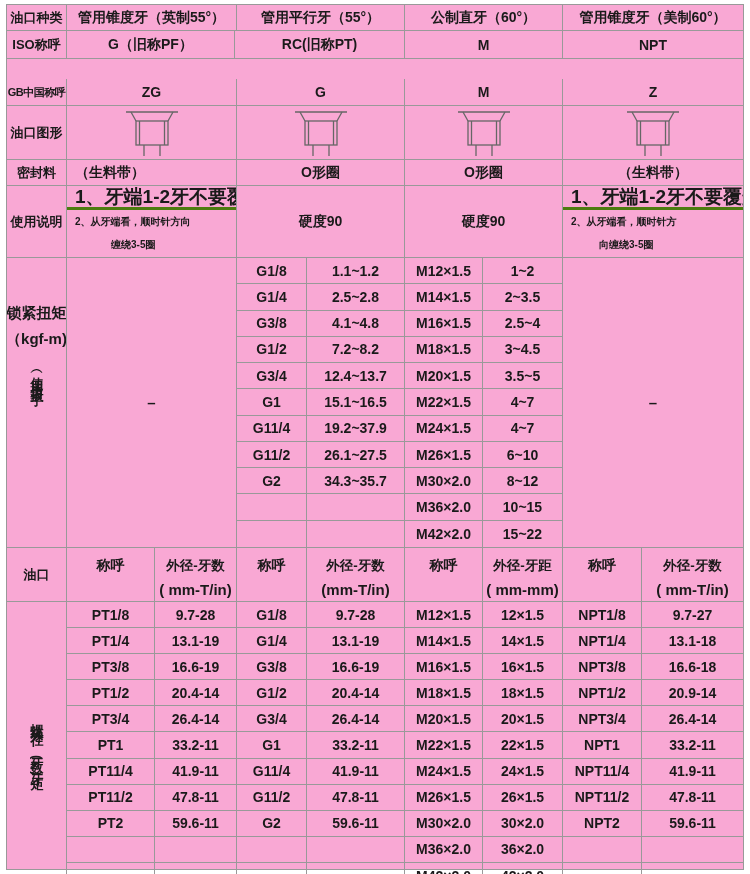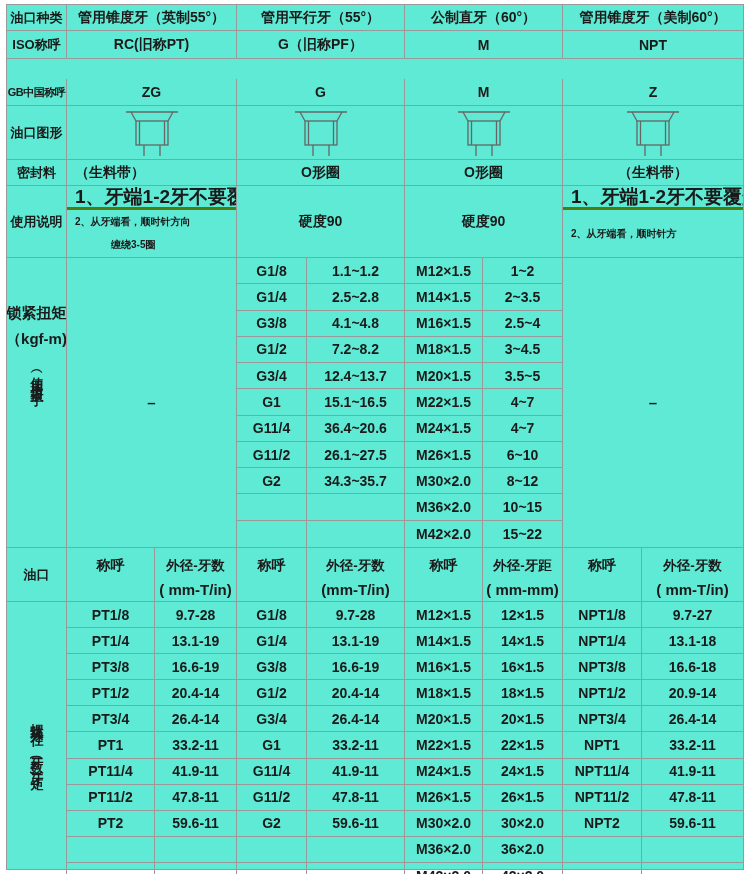--- a/index.html
+++ b/index.html
@@ -8,21 +8,21 @@
     font-family: "Liberation Sans", "DejaVu Sans", sans-serif;
     font-weight: bold;
     color: #1a1a1a;
     position: relative;
   }
   .sheet {
     position: absolute; left: 6px; top: 4px;
     width: 738px; height: 866px;
     border: 1px solid #999;
     display: flex; flex-direction: column;
-    background: #5eead4;
+    background: #f9a8d4;
   }
   .band { display: flex; border-bottom: 1px solid #999; flex-shrink: 0; }
   .band.lastband { border-bottom: none; }
   .h26 { height: 26px; } .h28 { height: 28px; } .h27 { height: 27px; margin-top: 20px; }
   .h54 { height: 54px; } .h72 { height: 72px; }
   .h290 { height: 290px; } .h287 { height: 287px; }
   .cell {
     border-right: 1px solid #999;
     display: flex; align-items: center; justify-content: center;
     font-size: 14px; overflow: hidden; white-space: nowrap;
@@ -71,22 +71,22 @@
   <div class="band h26">
     <div class="cell lab cw0">油口种类</div>
     <div class="cell cw1">管用锥度牙（英制55°）</div>
     <div class="cell cw2">管用平行牙（55°）</div>
     <div class="cell cw3">公制直牙（60°）</div>
     <div class="cell cw4">管用锥度牙（美制60°）</div>
   </div>
 
   <div class="band h28">
     <div class="cell lab cw0">ISO称呼</div>
+    <div class="cell cw2">G（旧称PF）</div>
     <div class="cell cw1">RC(旧称PT)</div>
-    <div class="cell cw2">G（旧称PF）</div>
     <div class="cell cw3">M</div>
     <div class="cell cw4">NPT</div>
   </div>
 
   <div class="band h27">
     <div class="cell lab fs11 cw0">GB中国称呼</div>
     <div class="cell cw1">ZG</div>
     <div class="cell cw2">G</div>
     <div class="cell cw3">M</div>
     <div class="cell cw4">Z</div>
@@ -168,20 +168,21 @@
         <div class="ul">2、从牙端看，顺时针方向</div>
         <div class="ul ind44">缠绕3-5圈</div>
       </div>
     </div>
     <div class="cell cw2">硬度90</div>
     <div class="cell cw3">硬度90</div>
     <div class="cell cw4 vstack">
       <div class="u1">1、牙端1-2牙不要覆盖</div>
       <div class="u2">
         <div class="ul">2、从牙端看，顺时针方</div>
+        <div class="ul ind36">向缠绕3-5圈</div>
       </div>
     </div>
   </div>
 
   <div class="band h290">
     <div class="cell lab cw0 torqueLab vstack">
       <div class="tl">锁紧扭矩</div>
       <div class="tl">（kgf-m)</div>
       <div class="tv">（使用扭力扳手）</div>
     </div>
@@ -194,21 +195,21 @@
           <div>2.5~2.8</div>
         <div>G3/8</div>
           <div>4.1~4.8</div>
         <div>G1/2</div>
           <div>7.2~8.2</div>
         <div>G3/4</div>
           <div>12.4~13.7</div>
         <div>G1</div>
           <div>15.1~16.5</div>
         <div>G11/4</div>
-          <div>36.4~20.6</div>
+          <div>19.2~37.9</div>
         <div>G11/2</div>
           <div>26.1~27.5</div>
         <div>G2</div>
           <div>34.3~35.7</div>
         <div></div>
           <div></div>
         <div></div>
           <div></div>
       </div>
     </div>

